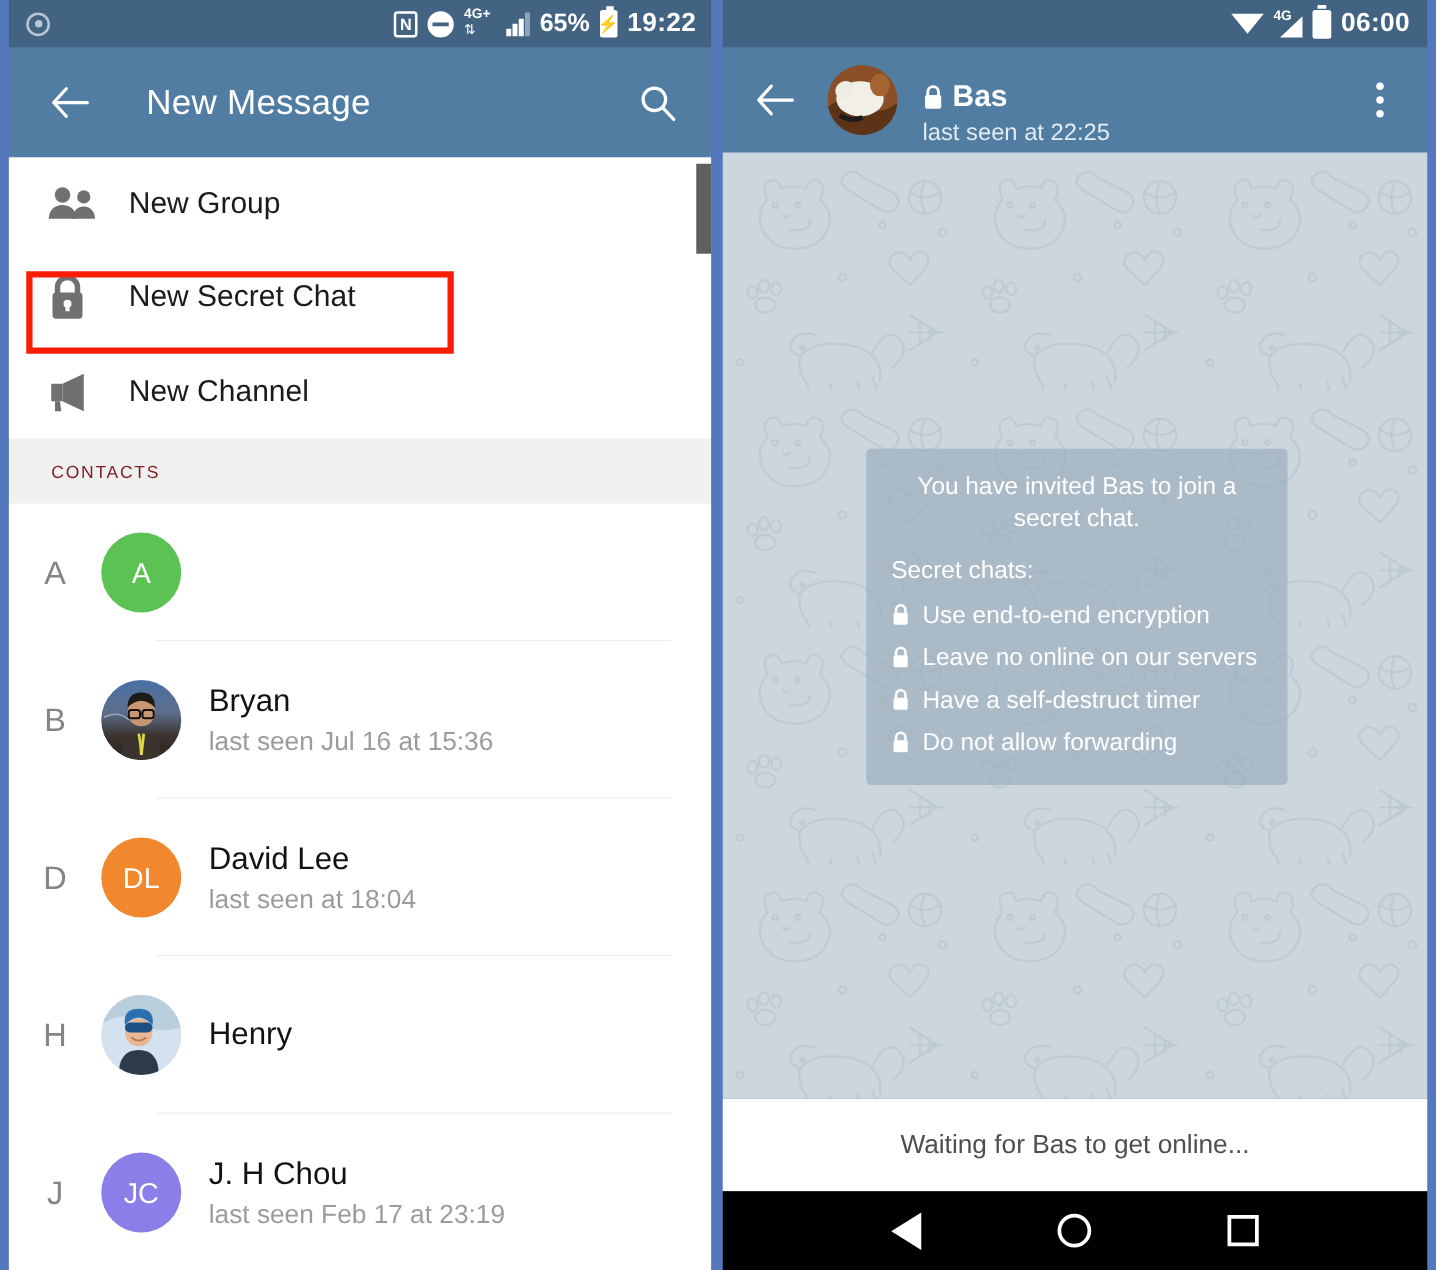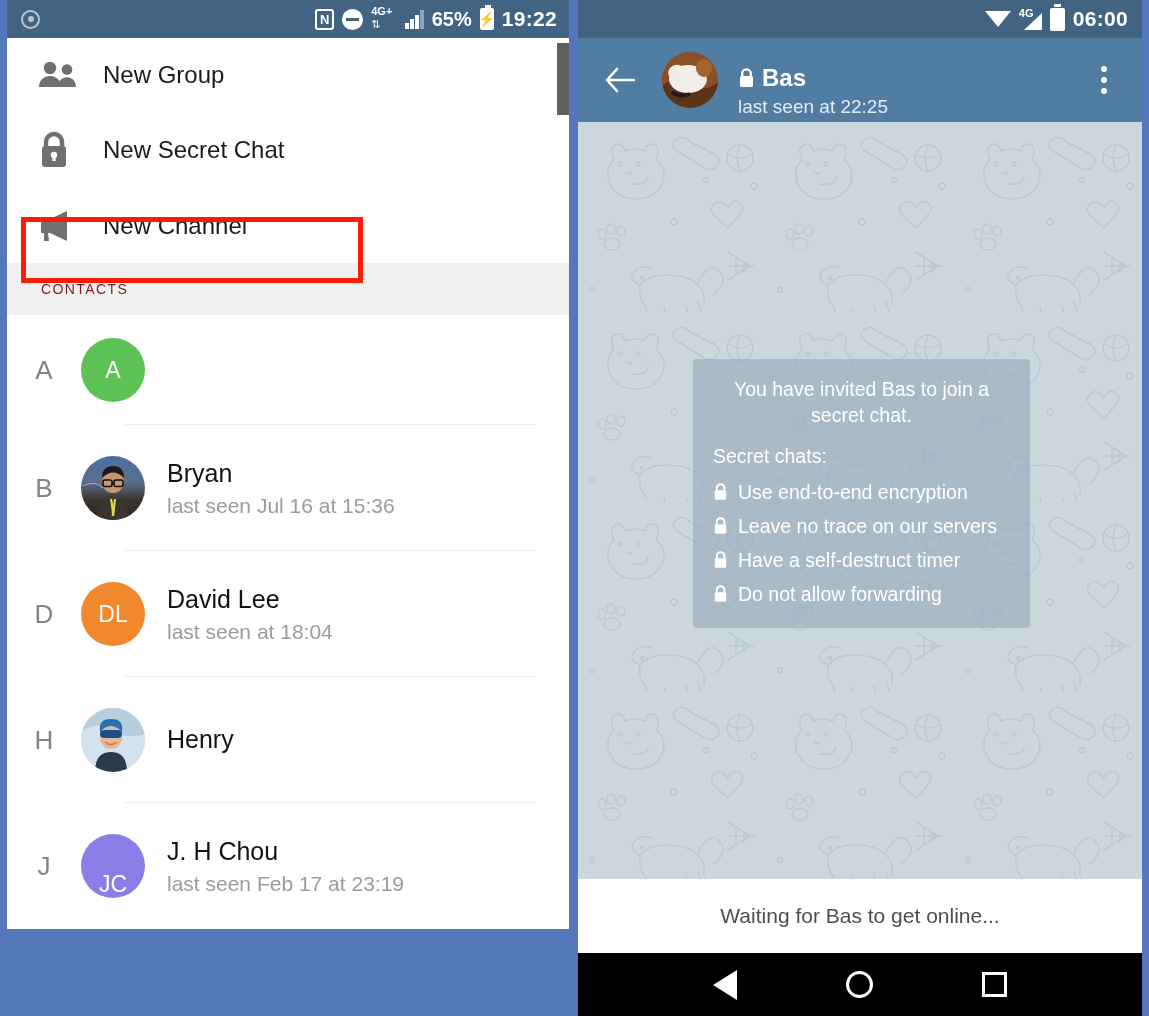--- a/index.html
+++ b/index.html
@@ -157,20 +157,34 @@
             <i></i>
           </span>
         <span class="sb-pct">65%</span>
         <span class="batt">
           <span class="batt-chg">⚡</span>
         </span>
         <span class="sb-time">19:22</span>
       </div>
     </div>
 
+    <div class="toolbar">
+      <div class="tb-back">
+        <svg width="30" height="26" viewBox="0 0 30 26">
+          <path d="M12 2 L2 13 L12 24 M2 13 L29 13" stroke="#fff" stroke-width="2.6" fill="none" stroke-linecap="round" stroke-linejoin="round"></path>
+        </svg>
+      </div>
+      <div class="tb-title">New Message</div>
+      <div class="tb-search">
+        <svg width="30" height="30" viewBox="0 0 30 30">
+          <circle cx="12.5" cy="12.5" r="9" stroke="#fff" stroke-width="2.6" fill="none"></circle>
+          <path d="M19.5 19.5 L28 28.5" stroke="#fff" stroke-width="2.6" stroke-linecap="round"></path>
+        </svg>
+      </div>
+    </div>
 
     <div class="list-body">
 
       <div class="scrollthumb"></div>
 
       <div class="menu-row" style="height:74px;">
         <div class="menu-ico">
           <svg width="42" height="30" viewBox="0 0 42 30">
             <circle cx="13" cy="8" r="6.2" fill="#707070"></circle>
             <path d="M2 27 c0-7 5-11 11-11 s11 4 11 11 z" fill="#707070"></path>
@@ -262,21 +276,21 @@
           </svg>
         </div>
         <div class="c-text">
           <div class="c-name">Henry</div>
         </div>
         <div class="c-divider"></div>
       </div>
 
       <div class="contact-row" style="height:126px;">
         <div class="c-letter">J</div>
-        <div class="c-avatar" style="background:#8a7ee8;align-items:flex-end;">
+        <div class="c-avatar" style="background:#8a7ee8;">
           <span>JC</span>
         </div>
         <div class="c-text">
           <div class="c-name">J. H Chou</div>
           <div class="c-sub">last seen Feb 17 at 23:19</div>
         </div>
       </div>
 
     </div>
   </div>
@@ -382,21 +396,21 @@
             <path d="M3.8 7.6 V5 a3.8 3.8 0 0 1 7.6 0 V7.6" stroke="#fff" stroke-width="2" fill="none"></path>
             <rect x="1.8" y="7.2" width="11.4" height="9.6" rx="1.4" fill="#fff"></rect>
           </svg>
           <span>Use end-to-end encryption</span>
         </div>
         <div class="ic-item">
           <svg width="15" height="18" viewBox="0 0 15 18">
             <path d="M3.8 7.6 V5 a3.8 3.8 0 0 1 7.6 0 V7.6" stroke="#fff" stroke-width="2" fill="none"></path>
             <rect x="1.8" y="7.2" width="11.4" height="9.6" rx="1.4" fill="#fff"></rect>
           </svg>
-          <span>Leave no trace on our servers</span>
+          <span>Leave no online on our servers</span>
         </div>
         <div class="ic-item">
           <svg width="15" height="18" viewBox="0 0 15 18">
             <path d="M3.8 7.6 V5 a3.8 3.8 0 0 1 7.6 0 V7.6" stroke="#fff" stroke-width="2" fill="none"></path>
             <rect x="1.8" y="7.2" width="11.4" height="9.6" rx="1.4" fill="#fff"></rect>
           </svg>
           <span>Have a self-destruct timer</span>
         </div>
         <div class="ic-item">
           <svg width="15" height="18" viewBox="0 0 15 18">

